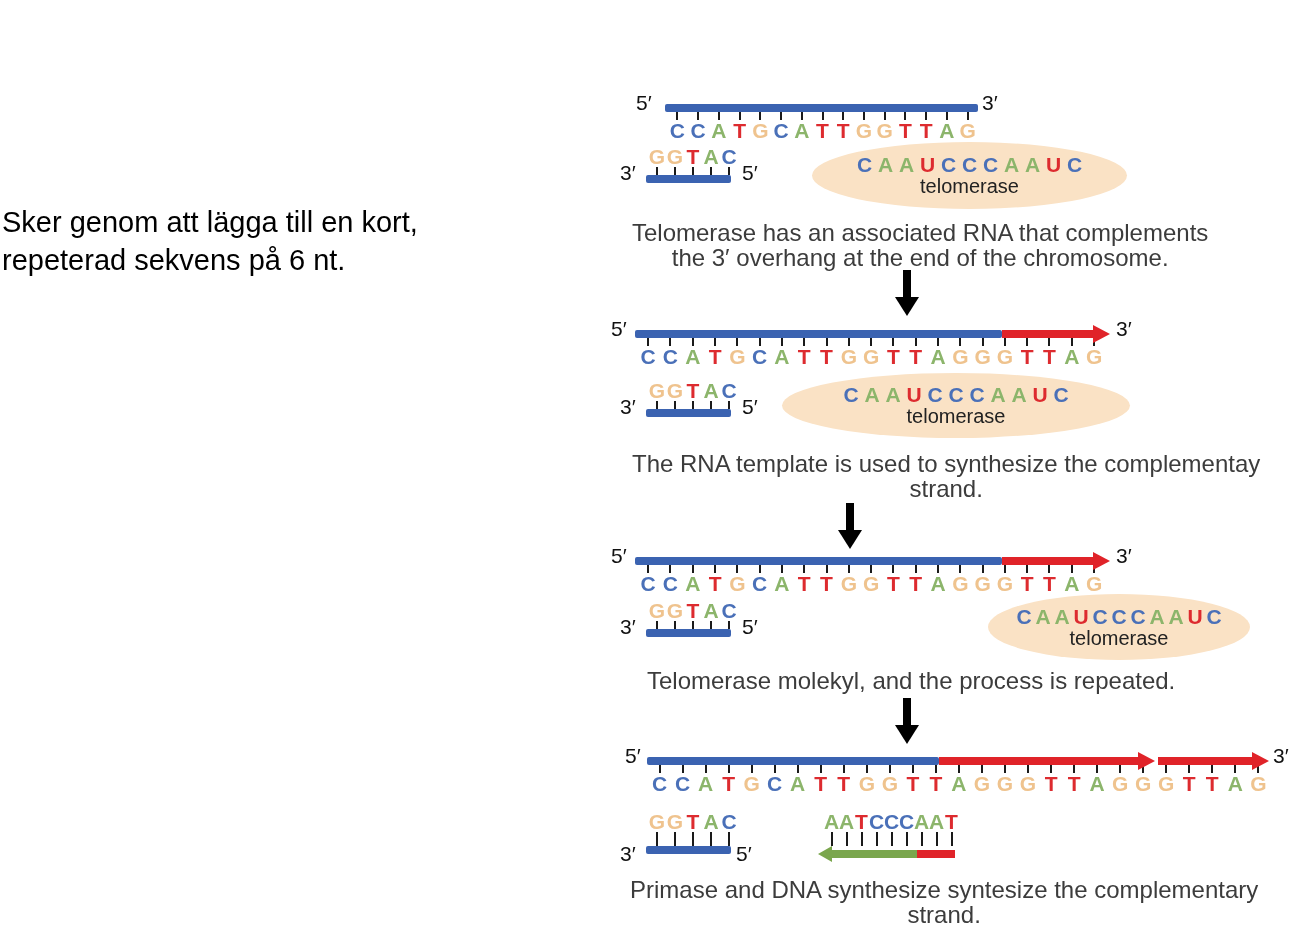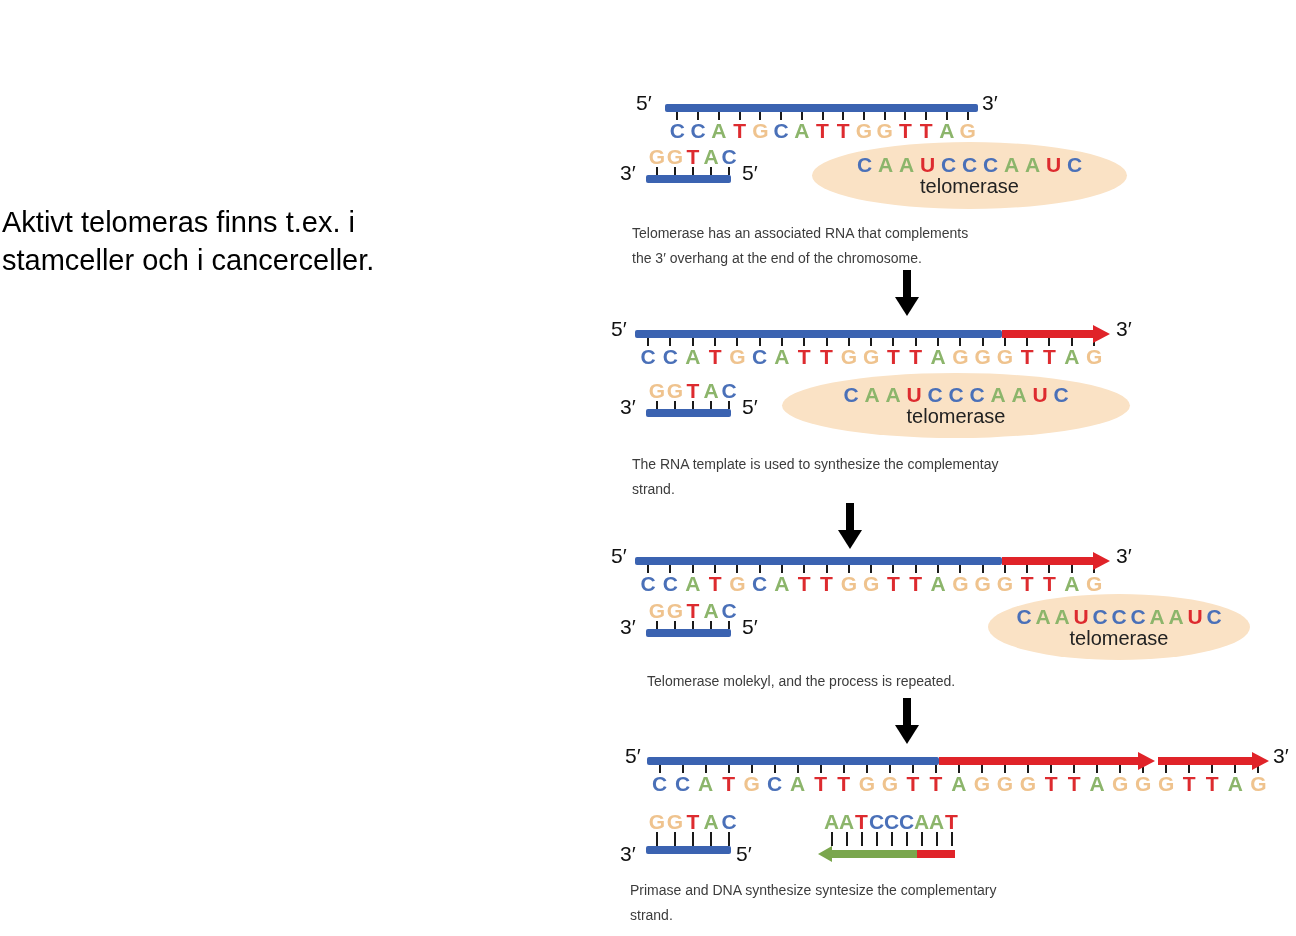--- a/index.html
+++ b/index.html
@@ -8,21 +8,21 @@
     font-family:"Liberation Sans",sans-serif;
   }
   
   #left-text{position:absolute;left:2px;top:204px;width:610px;color:#000;}
   #left-text p{
     margin:0 0 36px 0;font-size:29px;line-height:37.5px;white-space:pre-line;
     font-family:"Liberation Sans",sans-serif;
   }
   
   .prime{position:absolute;font-size:21px;line-height:22px;color:#111;}
-  .caption{position:absolute;font-size:14px;line-height:24.5px;white-space:pre-line;}
+  .caption{position:absolute;font-size:24px;line-height:24.5px;white-space:pre-line;text-align:center;}
   .seq{display:flex;}
   .cell{display:inline-flex;flex-direction:column;align-items:center;width:var(--cw);}
   .tick{width:2px;height:8px;background:#1a1a1a;}
   .tick-tall .tick{height:14px;}
   .nt{font-weight:bold;font-size:21px;line-height:21px;}
   .strand-top{position:absolute;}
   .strand-top .bar{position:absolute;top:0;height:8px;border-radius:2px;}
   .strand-top .seq{margin-top:8px;}
   .strand-top .red-body{position:absolute;top:0;height:8px;}
   .strand-top .red-head{position:absolute;top:-5px;width:0;height:0;
@@ -44,22 +44,22 @@
   .green-body{height:8px;}
   .red-seg{height:8px;}
   i{display:block;}
 </style>
 </head>
 <body>
 
 <div id="canvas">
 
   <div id="left-text">
-    <p>Aktivt telomeras finns t.ex. i
-stamceller och i cancerceller.</p>
+    <p>Sker genom att lägga till en kort,
+repeterad sekvens på 6 nt.</p>
   </div>
 
   <div>
 
     <div>
       <span class="prime" style="left:636px;top:92px">5′</span>
       <span class="prime" style="left:982px;top:92px">3′</span>
       <div class="strand-top" style="left:665px;top:104px;width:313px">
         <i class="bar bar-blue" style="left: 0px; width: 313px; background: rgb(59, 99, 177);"></i>
         <div class="seq" style="--cw:20.9px;margin-left:2px">

